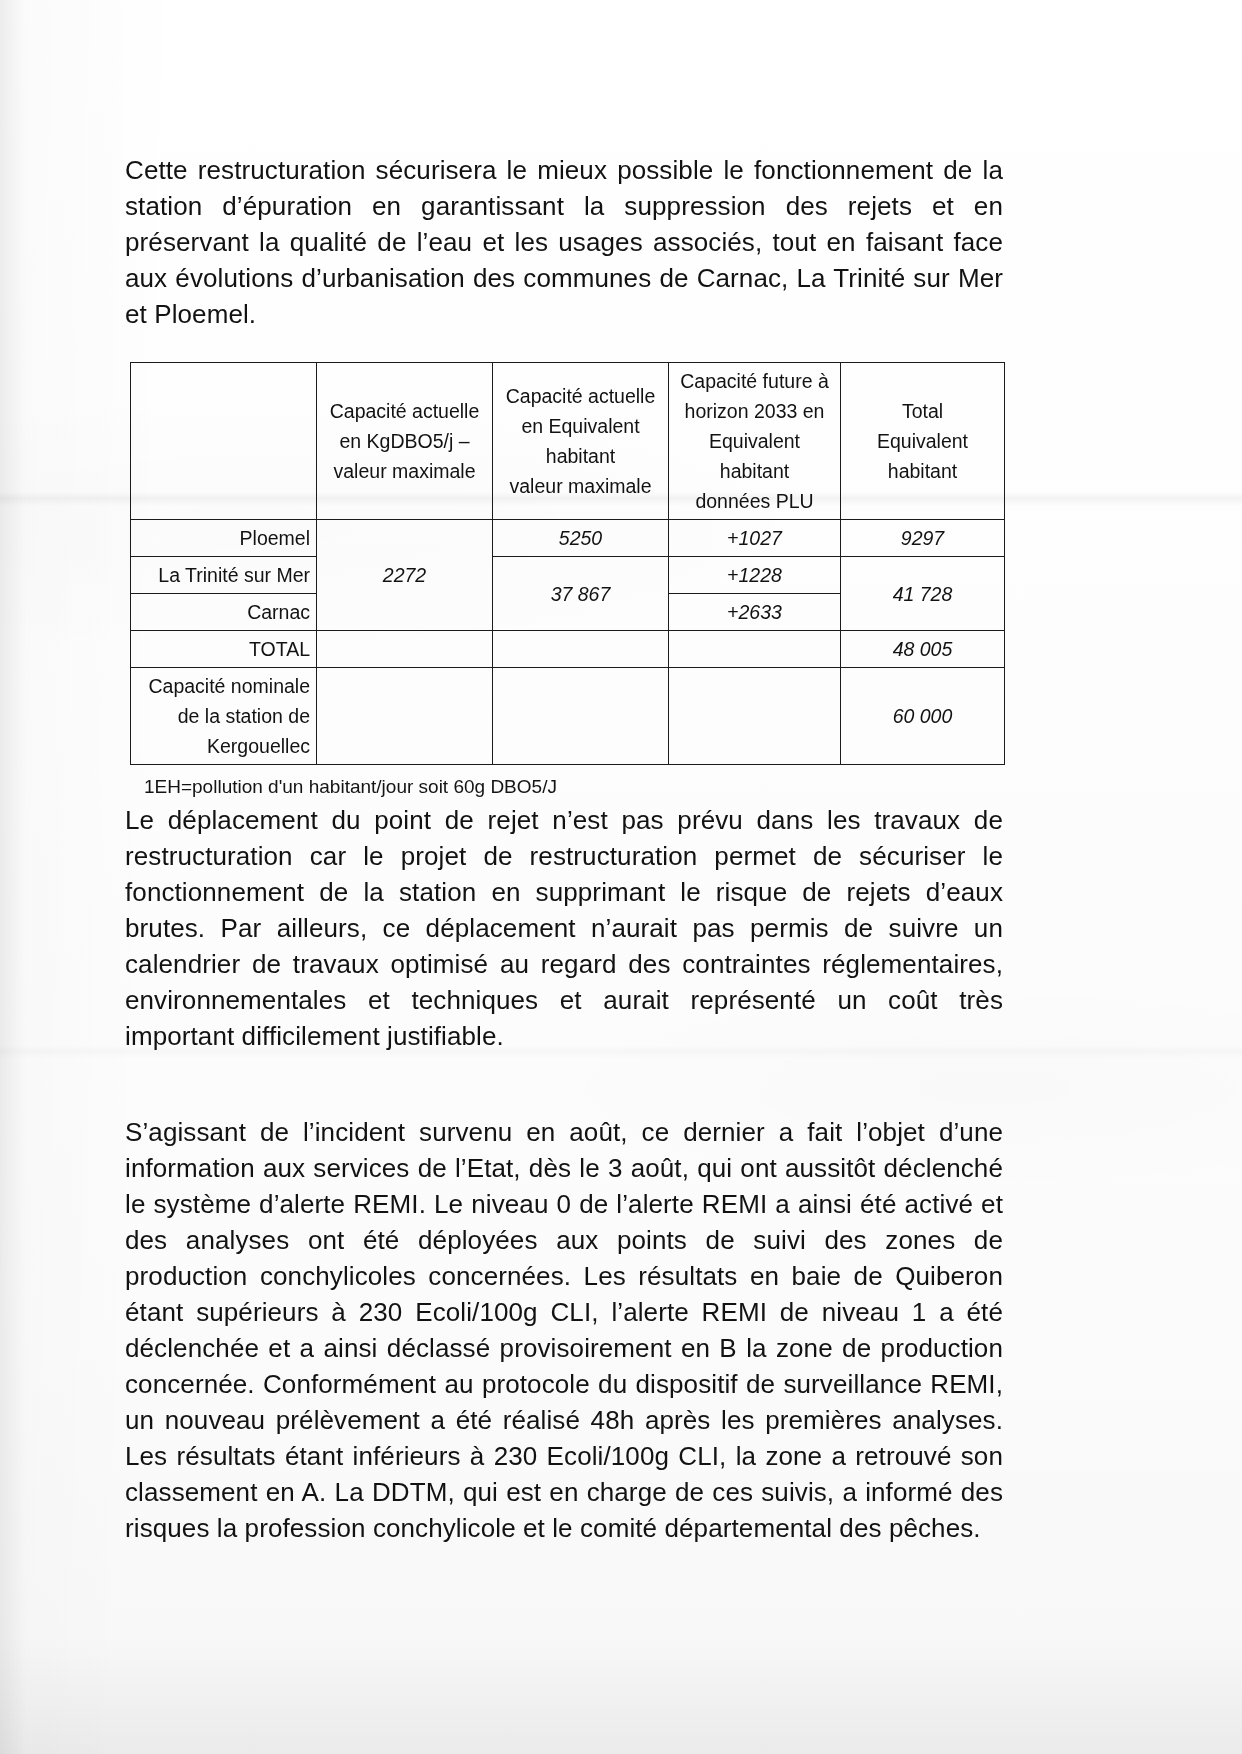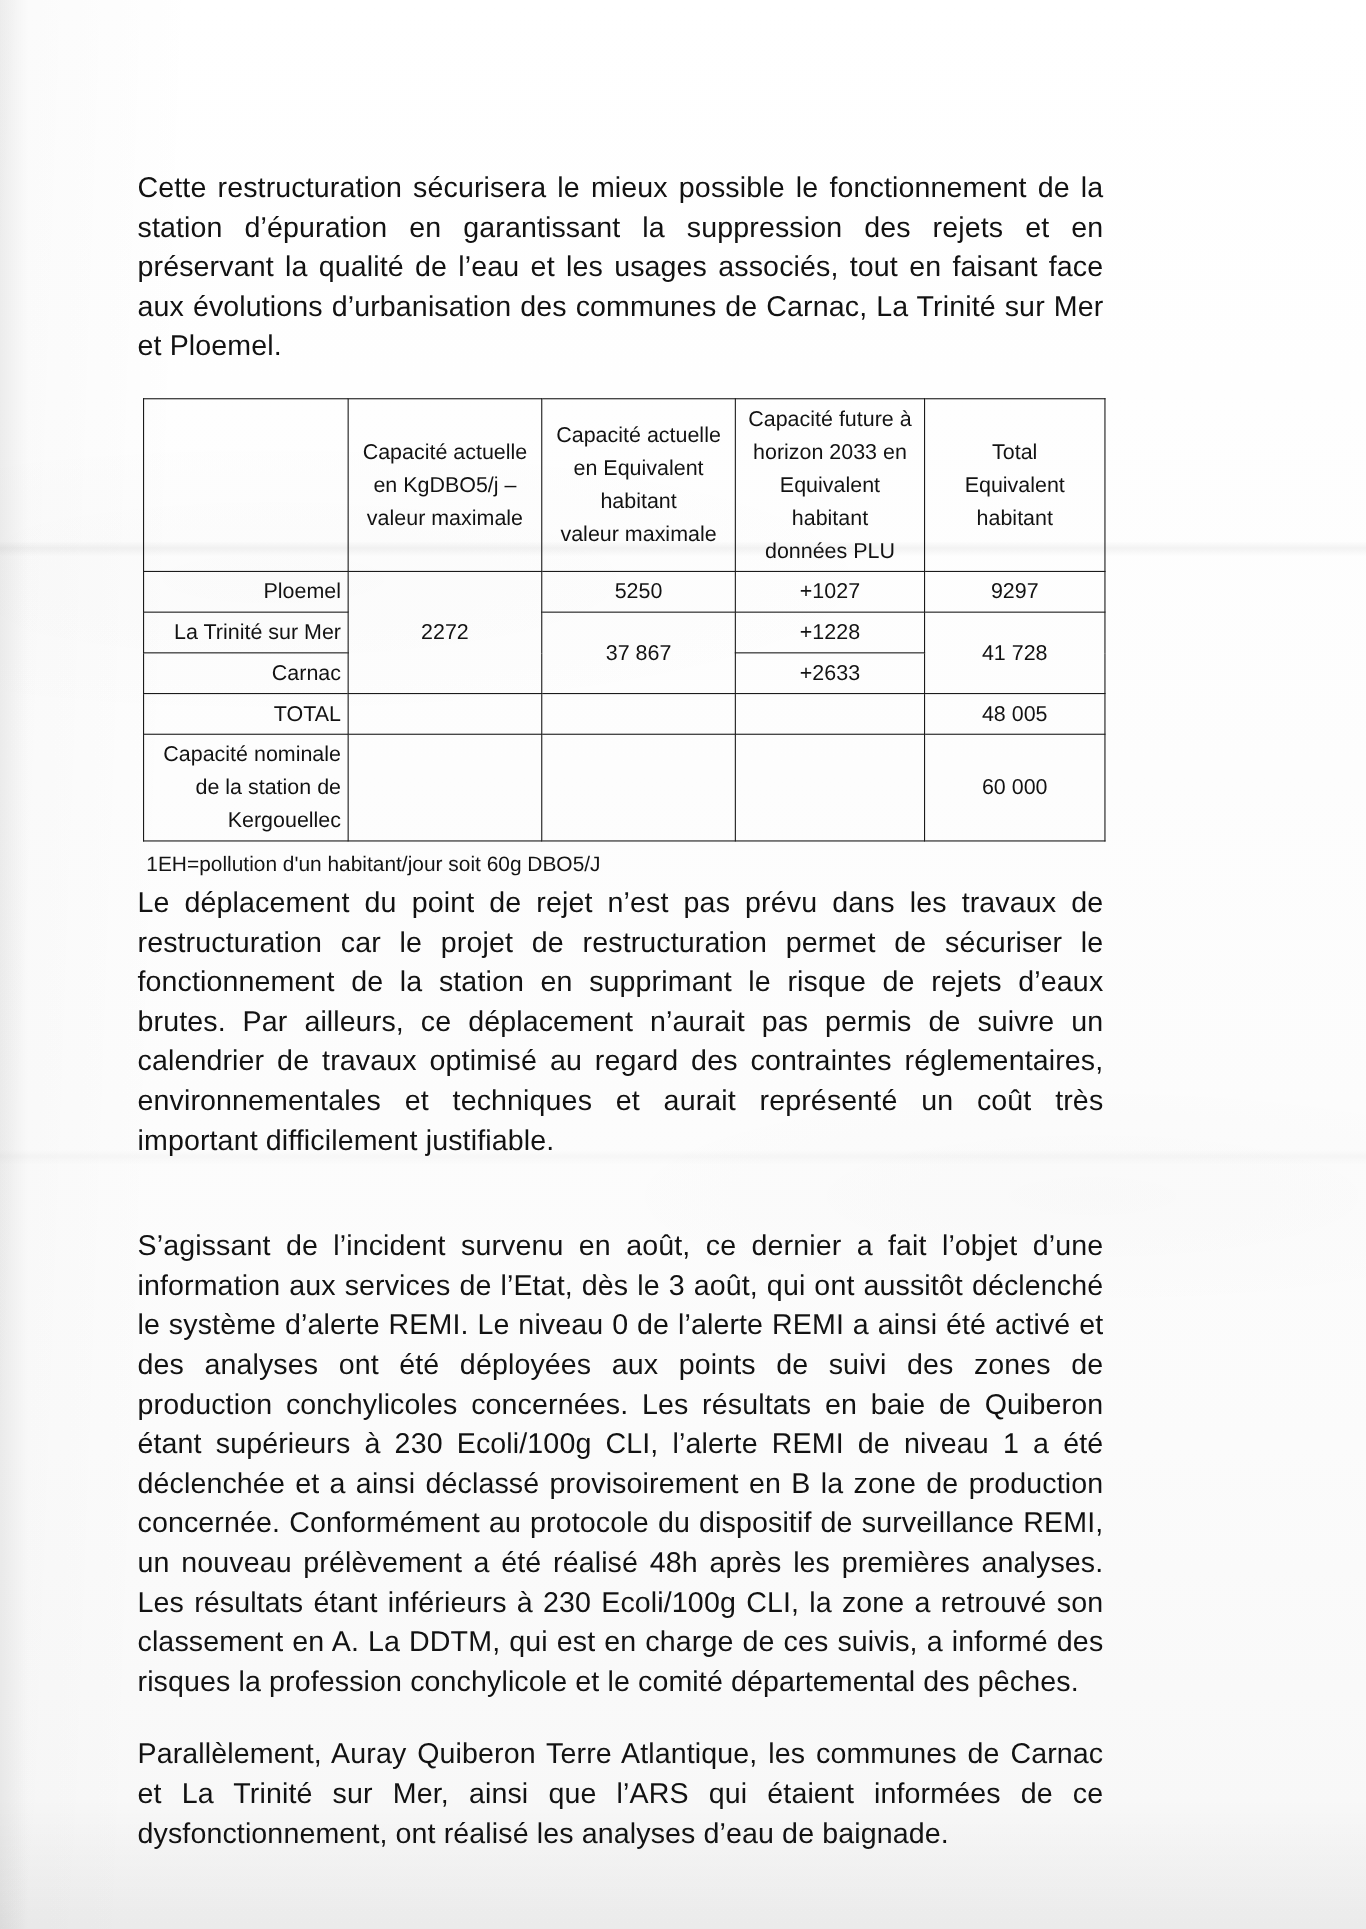--- a/index.html
+++ b/index.html
@@ -102,26 +102,26 @@
     height: 150px;
     line-height: 31px;
     font-size: 19.5px;
   }
   td.blank-hdr { border-top: none; border-left: none; }
   td.rowlabel {
     text-align: right;
     padding-left: 9px;
     white-space: nowrap;
   }
-  td.num { text-align: center; }
+  td.num { text-align: center; font-style: italic; }
   td.tall { height: 76px; margin-left: 39px; }
 
   .fn {
     margin-top: 7px;
-    margin-left: 3px;
+    margin-left: 14px;
     font-size: 19px;
     line-height: 30px;
     color: #141414;
   }
 
   .after-table { margin-top: 44px; }
 </style>
 </head>
 <body>
 
@@ -223,15 +223,14 @@
 
   <div class="gap-md"></div>
 
 
   <div class="gap-md"></div>
 
   <p class="para">S’agissant de l’incident survenu en août, ce dernier a fait l’objet d’une information aux services de l’Etat, dès le 3 août, qui ont aussitôt déclenché le système d’alerte REMI. Le niveau 0 de l’alerte REMI a ainsi été activé et des analyses ont été déployées aux points de suivi des zones de production conchylicoles concernées. Les résultats en baie de Quiberon étant supérieurs à 230 Ecoli/100g CLI, l’alerte REMI de niveau 1 a été déclenchée et a ainsi déclassé provisoirement en B la zone de production concernée. Conformément au protocole du dispositif de surveillance REMI, un nouveau prélèvement a été réalisé 48h après les premières analyses. Les résultats étant inférieurs à 230 Ecoli/100g CLI, la zone a retrouvé son classement en A. La DDTM, qui est en charge de ces suivis, a informé des risques la profession conchylicole et le comité départemental des pêches.</p>
 
   <div class="gap-md"></div>
 
-  <p class="para">Parallèlement, Auray Quiberon Terre Atlantique, les communes de Carnac et La Trinité sur Mer, ainsi que l’ARS qui étaient informées de ce dysfonctionnement, ont réalisé les analyses d’eau de baignade.</p>
 
 </div>
 
 </body></html>

